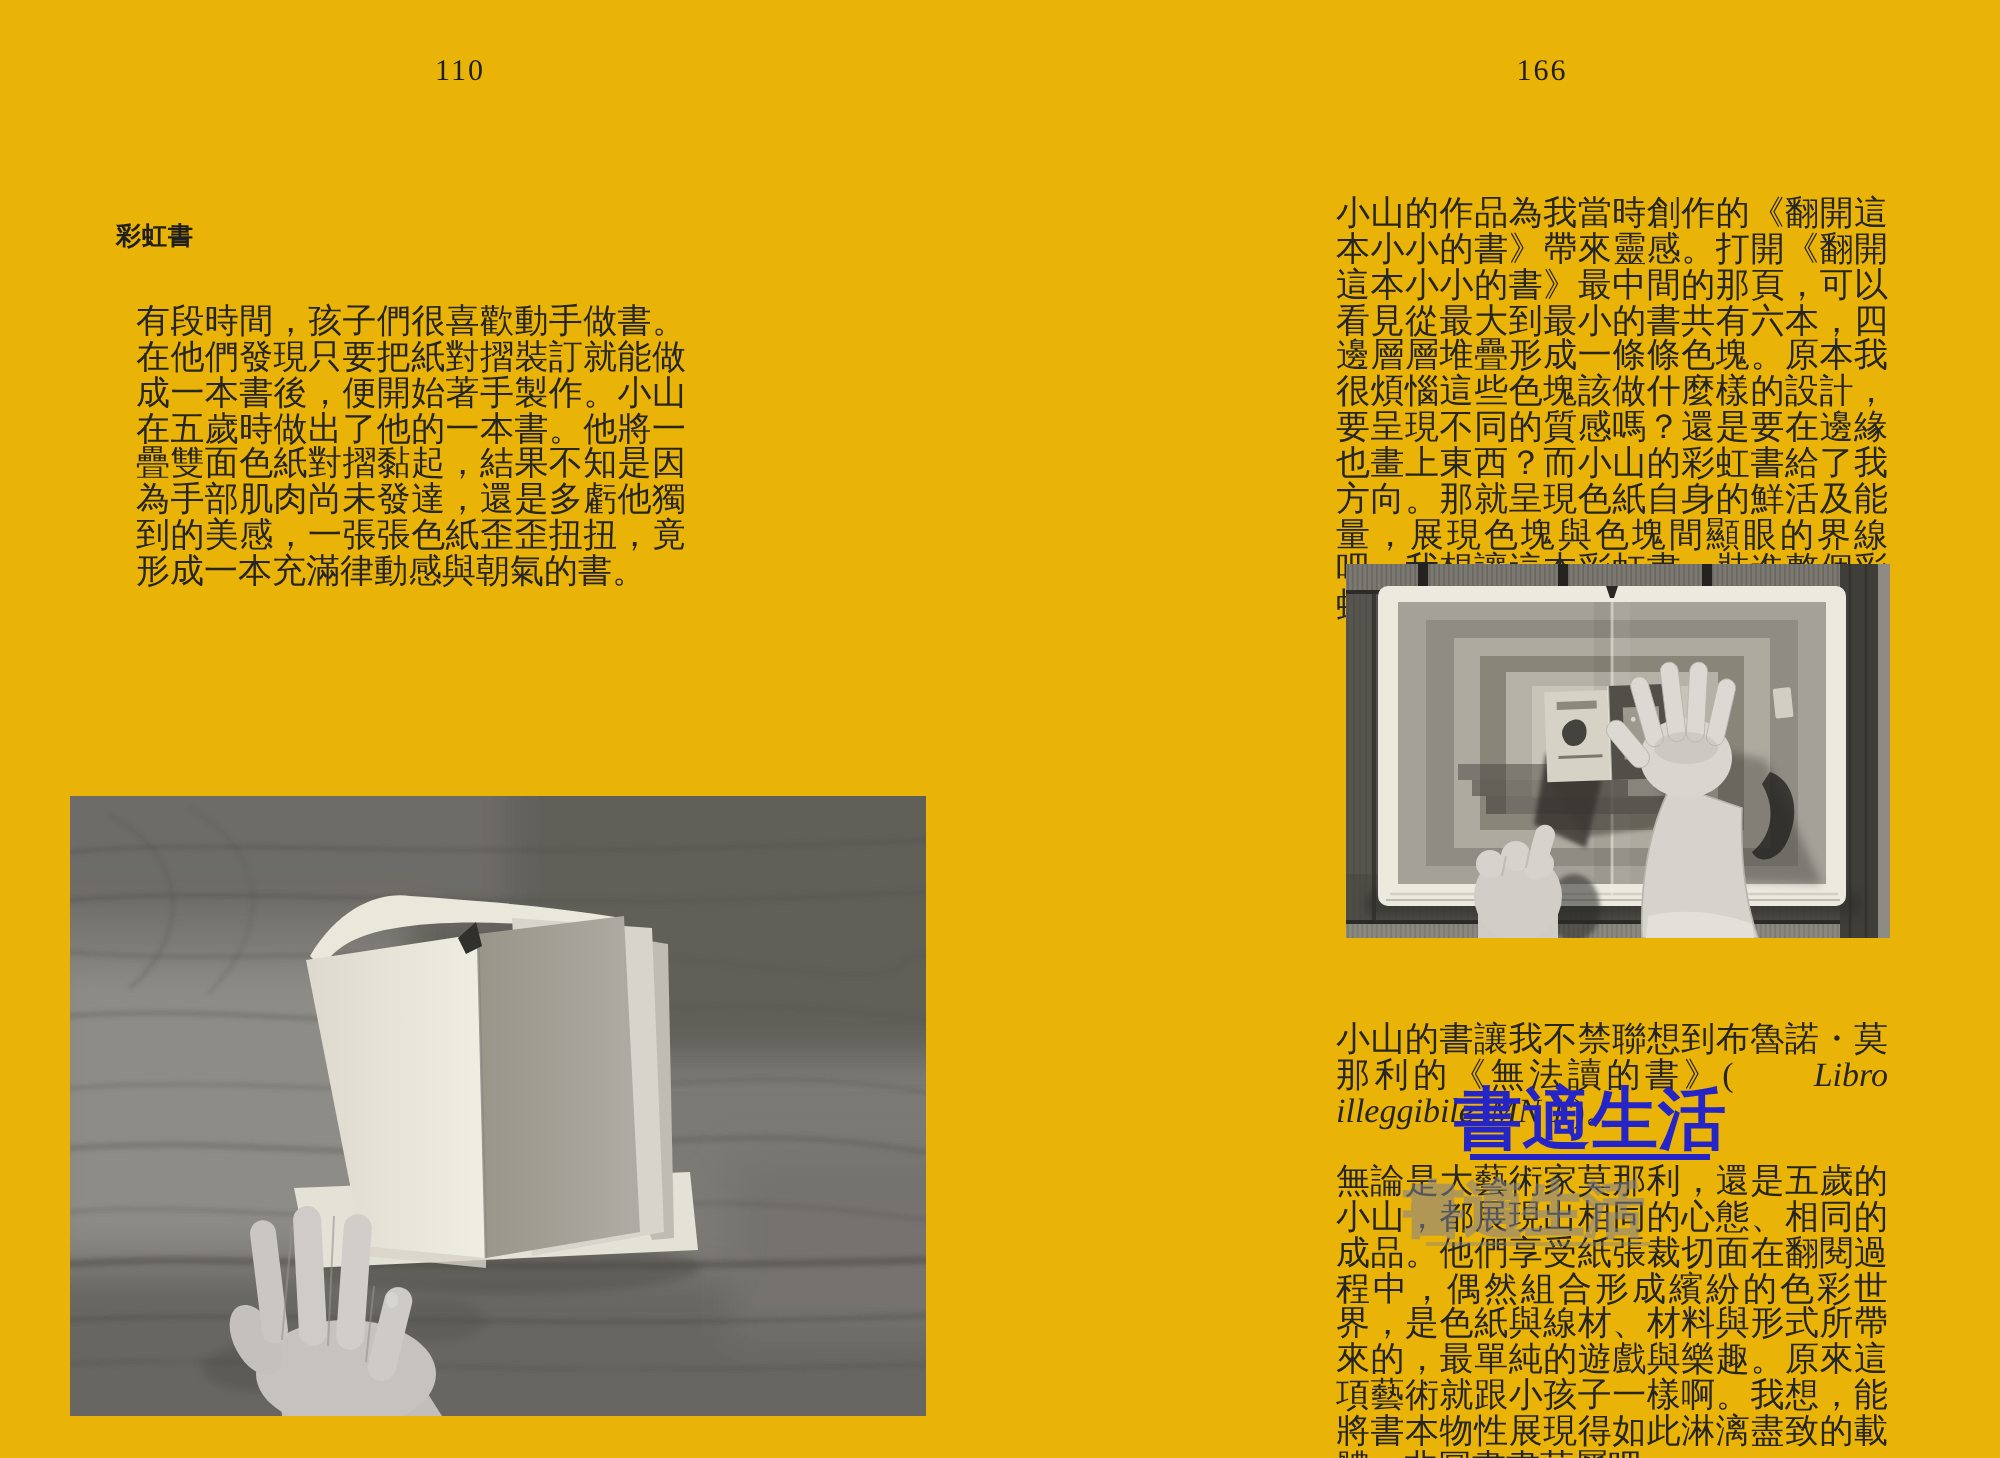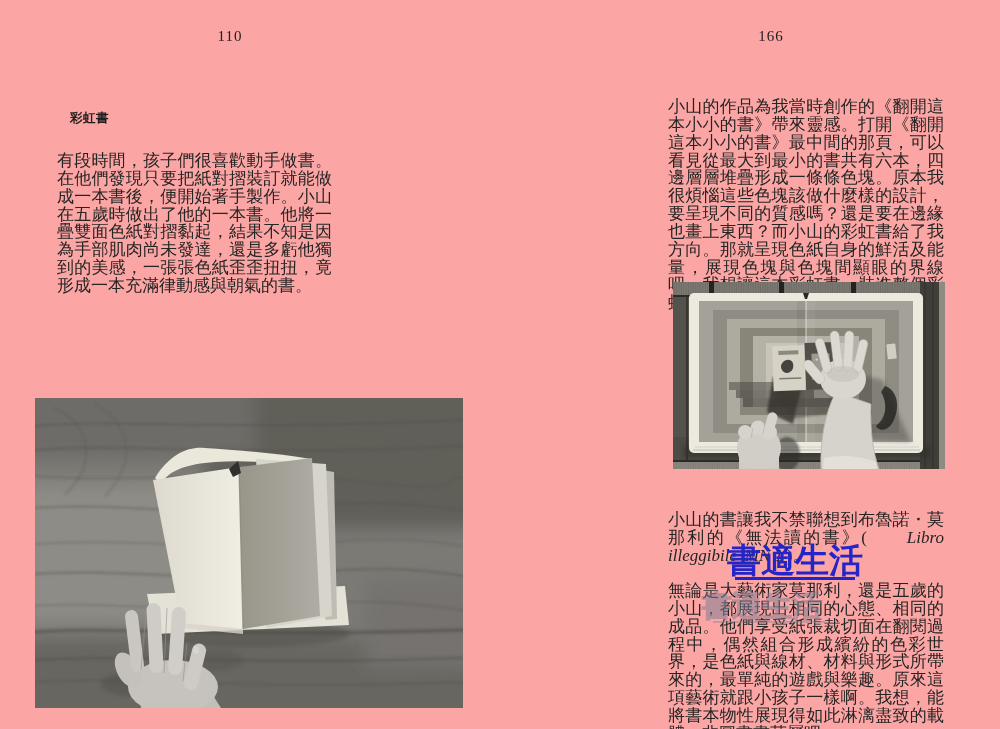--- a/index.html
+++ b/index.html
@@ -1,35 +1,35 @@
 <!DOCTYPE html>
 <html><head>
 <meta charset="utf-8">
 <style>
   html,body { margin:0; padding:0; background:#ffffff; }
   .sheet {
-    position:relative; width:1000px; height:729px; background:#fca5a5;
+    position:relative; width:1000px; height:729px; background:#eab308;
     font-family:"Liberation Serif","DejaVu Serif",serif; color:#252523;
     overflow:hidden;
   }
   .pagenum {
     position:absolute; top:29px; font-size:15px; line-height:1;
     letter-spacing:1px; color:#1e1e1c; text-align:center; width:40px;
   }
   #pn-left  { left:210px; }
   #pn-right { left:751px; }
   .heading {
     position:absolute; left:58px; top:102px; font-size:12.5px; line-height:1;
-    font-weight:700; letter-spacing:.5px; color:#1f1f1d;margin-left:12px;
+    font-weight:700; letter-spacing:.5px; color:#1f1f1d;
   }
   .para {
     position:absolute; font-size:17px; line-height:17.85px;
     text-align:justify; color:#252523; margin:0;
   }
-  #para-left { left:57px;  top:152px; width:275px; }
+  #para-left { left:68px;  top:152px; width:275px; }
   #para-r1   { left:668px; top:98px;  width:276px; }
   #para-r2   { left:668px; top:511px; width:276px; }
   #para-r3   { left:668px; top:582px; width:276px; }
   .latin { font-style:italic;margin-left:40px; }
   .photo { position:absolute; display:block; margin:0; padding:0; }
   #photo-left  { left:35px;  top:398px; width:428px; height:310px; }
   #photo-right { left:673px; top:282px; width:272px; height:187px; }
   .photo svg { display:block; width:100%; height:100%; }
   .wm-blue {
     position:absolute; left:727px; top:544px; font-size:34px; line-height:1;

